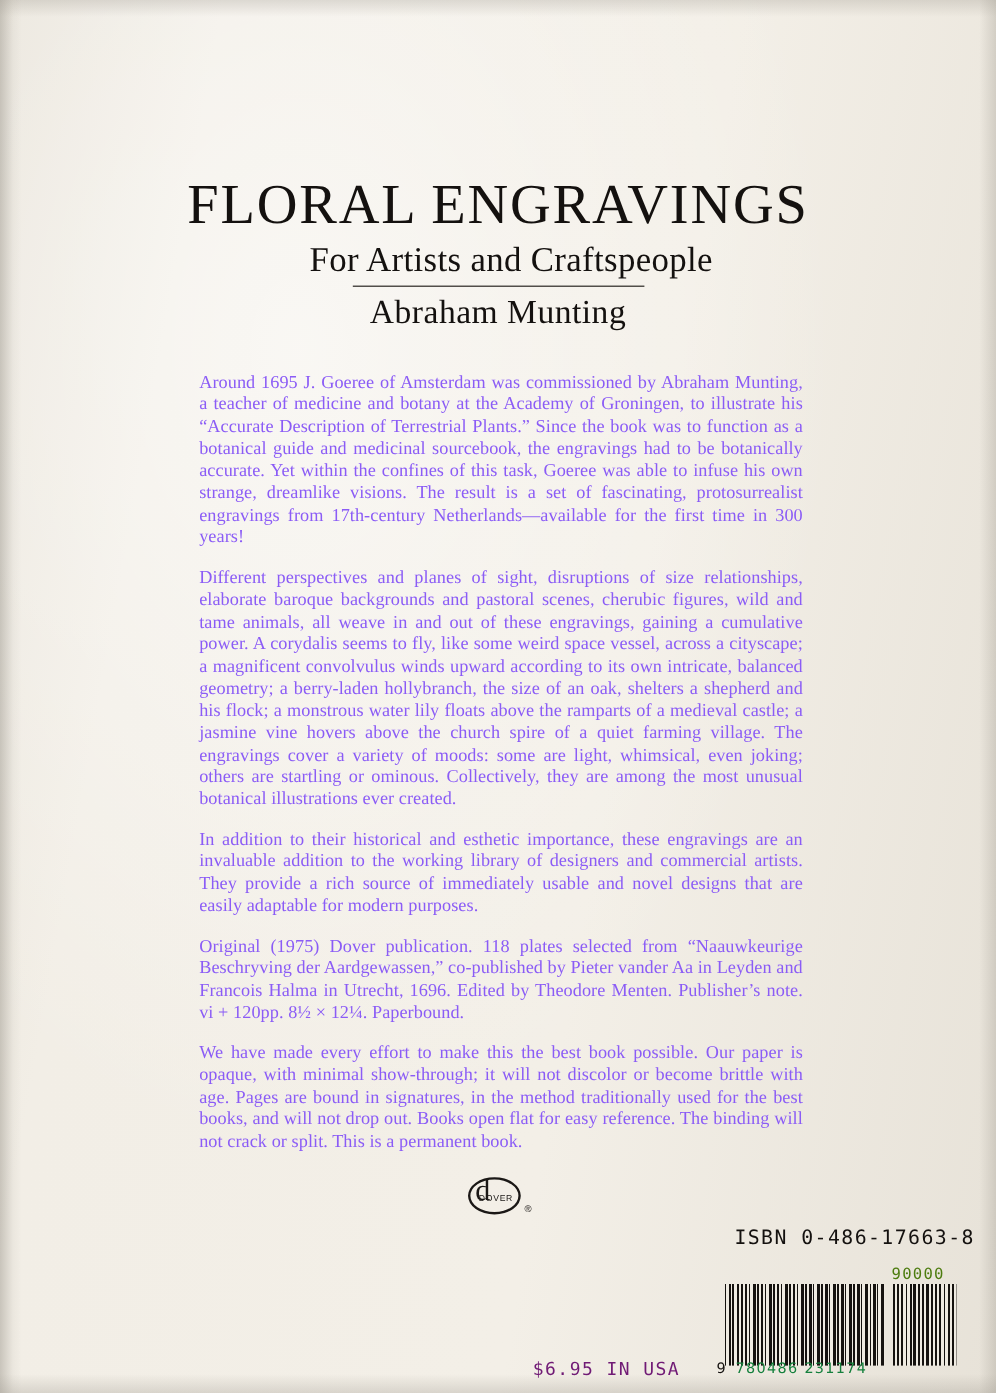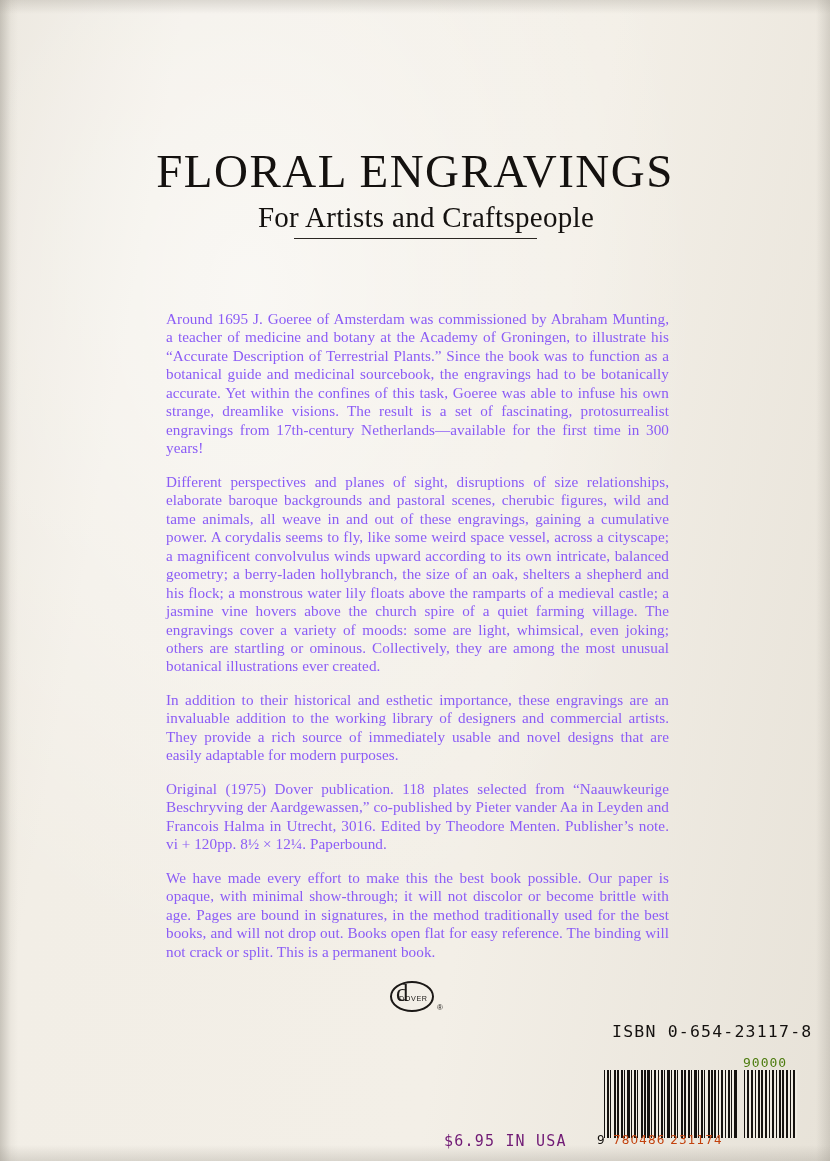--- a/index.html
+++ b/index.html
@@ -224,21 +224,21 @@
     font-size: 12px;
     color: #14110f;
   }
   .barcode-digits {
     position: absolute;
     left: 613px;
     top: 1133px;
     font-family: "DejaVu Sans", sans-serif;
     font-size: 12px;
     letter-spacing: 1.1px;
-    color: #c2410c;
+    color: #15803d;
   }
   .price {
     position: absolute;
     left: 444px;
     top: 1132px;
     font-family: "DejaVu Sans Mono", monospace;
     font-size: 15px;
     letter-spacing: 1.2px;
     color: #701a75;
   }
@@ -247,38 +247,39 @@
 <body>
 
 <div class="paper"></div>
 
 <div class="content">
 
   <div class="title-block">
     <div class="book-title">FLORAL ENGRAVINGS</div>
     <div class="book-subtitle">For Artists and Craftspeople</div>
     <div class="rule"></div>
+    <div class="book-author">Abraham Munting</div>
   </div>
 
   <div class="body-copy">
     <p class="para">Around 1695 J. Goeree of Amsterdam was commissioned by Abraham Munting, a teacher of medicine and botany at the Academy of Groningen, to illustrate his “Accurate Description of Terrestrial Plants.” Since the book was to function as a botanical guide and medicinal sourcebook, the engravings had to be botanically accurate. Yet within the confines of this task, Goeree was able to infuse his own strange, dreamlike visions. The result is a set of fascinating, protosurrealist engravings from 17th-century Netherlands—available for the first time in 300 years!</p>
     <p class="para">Different perspectives and planes of sight, disruptions of size relationships, elaborate baroque backgrounds and pastoral scenes, cherubic figures, wild and tame animals, all weave in and out of these engravings, gaining a cumulative power. A corydalis seems to fly, like some weird space vessel, across a cityscape; a magnificent convolvulus winds upward according to its own intricate, balanced geometry; a berry-laden hollybranch, the size of an oak, shelters a shepherd and his flock; a monstrous water lily floats above the ramparts of a medieval castle; a jasmine vine hovers above the church spire of a quiet farming village. The engravings cover a variety of moods: some are light, whimsical, even joking; others are startling or ominous. Collectively, they are among the most unusual botanical illustrations ever created.</p>
     <p class="para">In addition to their historical and esthetic importance, these engravings are an invaluable addition to the working library of designers and commercial artists. They provide a rich source of immediately usable and novel designs that are easily adaptable for modern purposes.</p>
-    <p class="para">Original (1975) Dover publication. 118 plates selected from “Naauwkeurige Beschryving der Aardgewassen,” co-published by Pieter vander Aa in Leyden and Francois Halma in Utrecht, 3016. Edited by Theodore Menten. Publisher’s note. vi + 120pp. 8½ × 12¼. Paperbound.</p>
+    <p class="para">Original (1975) Dover publication. 118 plates selected from “Naauwkeurige Beschryving der Aardgewassen,” co-published by Pieter vander Aa in Leyden and Francois Halma in Utrecht, 1696. Edited by Theodore Menten. Publisher’s note. vi + 120pp. 8½ × 12¼. Paperbound.</p>
     <p class="para tight">We have made every effort to make this the best book possible. Our paper is opaque, with minimal show-through; it will not discolor or become brittle with age. Pages are bound in signatures, in the method traditionally used for the best books, and will not drop out. Books open flat for easy reference. The binding will not crack or split. This is a permanent book.</p>
   </div>
 
   <div class="dover-logo">
     <div class="oval"></div>
     <div class="d-letter">d</div>
     <div class="dover-word">DOVER</div>
     <div class="reg">®</div>
   </div>
 
-  <div class="isbn-text">ISBN 0-654-23117-8</div>
+  <div class="isbn-text">ISBN 0-486-17663-8</div>
   <div class="ninety">90000</div>
   <div class="barcode-main"></div>
   <div class="barcode-addon"></div>
   <div class="barcode-digit-lead">9</div>
   <div class="barcode-digits">780486 231174</div>
   <div class="price">$6.95  IN USA</div>
 
 </div>
 
 <div class="edge-left"></div>

